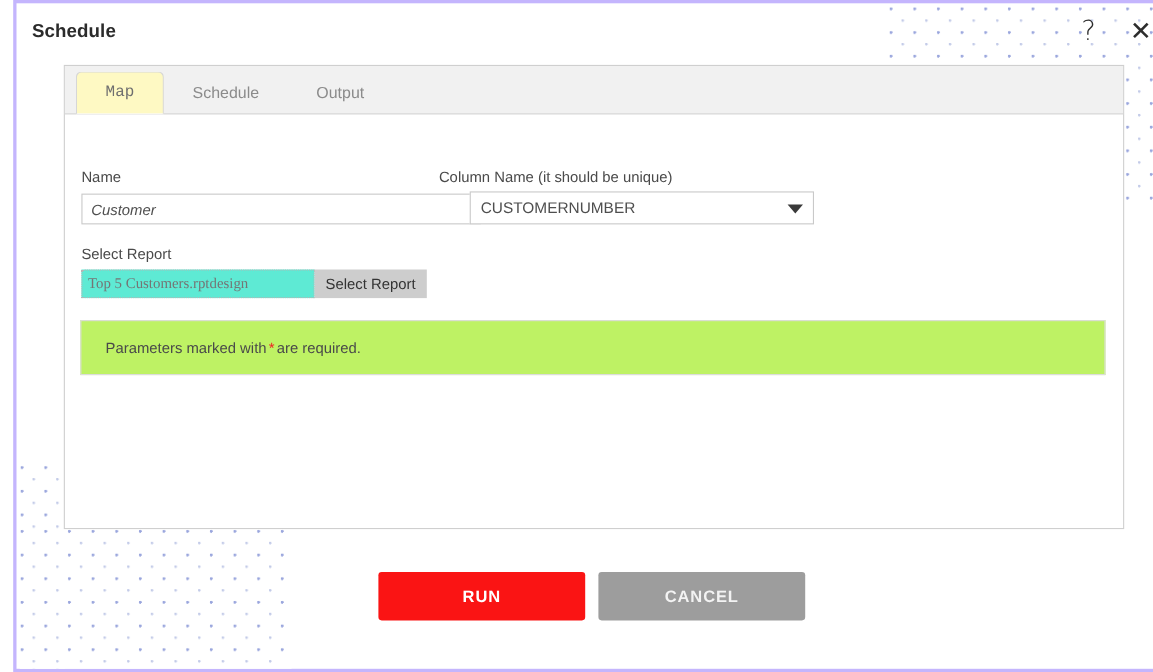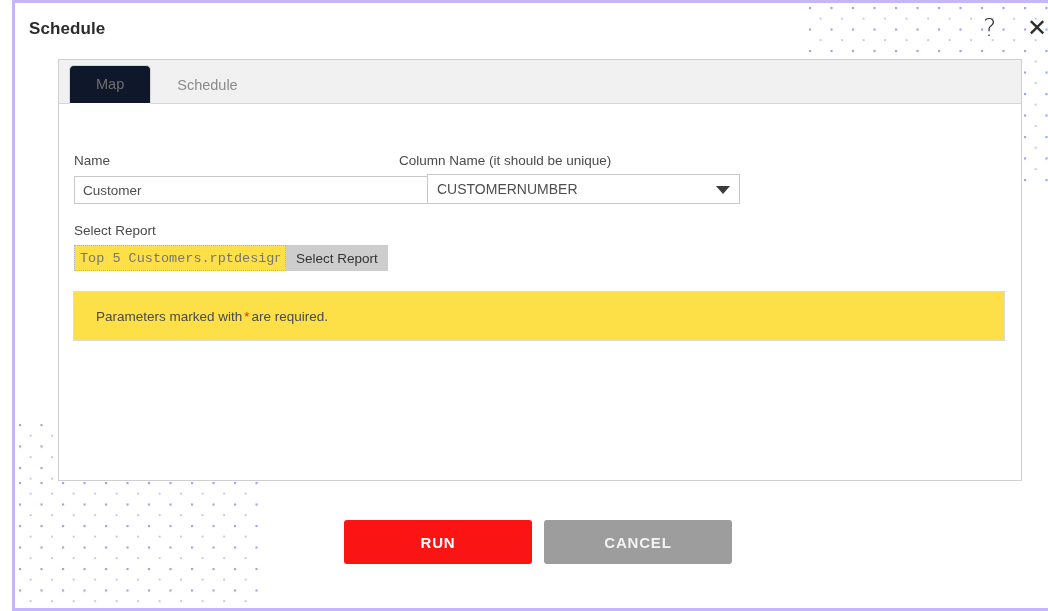--- a/index.html
+++ b/index.html
@@ -97,27 +97,28 @@
     line-height: 38px;
     padding: 0 26px;
     font-size: 14.5px;
     color: #8b8b8b;
     cursor: pointer;
     box-sizing: border-box;
     position: relative;
     top: 1px;
   }
   .tab.active {
-    background: #0f172a;
+    background: #fef9c3;
     color: #6f6f6f;
     border: 1px solid #d6d6d6;
     border-bottom: 1px solid #ffffff;
     border-radius: 5px 5px 0 0;
     height: 39px;
     line-height: 37px;
+    font-family: Liberation Mono, monospace;
   }
 
   
   #form-body {
     position: relative;
     padding: 0;
   }
 
   .field-label {
     position: absolute;
@@ -134,21 +135,21 @@
     height: 28px;
     border: 1px solid #c9c9c9;
     background: #ffffff;
     font-family: "Liberation Sans", sans-serif;
     font-size: 13.5px;
     color: #4e4e4e;
     padding: 0 8px;
     outline: none;
   }
   #name-input {
-    left: 15px; top: 72px; width: 363px;
+    left: 15px; top: 72px; width: 363px; font-style: italic;
   }
 
   #column-select-wrap {
     position: absolute;
     left: 340px; top: 70px;
     width: 313px; height: 30px; padding-left: 28px;
   }
   #column-select {
     box-sizing: border-box;
     width: 100%; height: 100%;
@@ -172,22 +173,22 @@
     pointer-events: none;
   }
 
   #report-path-input {
     position: absolute;
     left: 15px; top: 141px;
     width: 212px;
     height: 26px;
     box-sizing: border-box;
     border: 1px dotted #b5b5b5;
-    background: #fde047;
-    font-family: Liberation Mono, monospace;
+    background: #5eead4;
+    font-family: Liberation Serif, serif;
     font-size: 13.5px;
     color: #6b6b6b;
     padding: 0 5px;
     outline: none;
   }
   #select-report-button {
     position: absolute;
     left: 227px; top: 141px;
     height: 26px;
     box-sizing: border-box;
@@ -200,21 +201,21 @@
     cursor: pointer;
   }
 
   #params-notice {
     position: absolute;
     left: 14px; top: 187px;
     width: 932px;
     height: 50px;
     box-sizing: border-box;
     border: 1px solid #dcdcdc;
-    background: #fde047;
+    background: #bef264;
     display: flex;
     align-items: center;
     padding-left: 22px;
     font-size: 13.5px;
     color: #4a4a4a;
   }
   #required-asterisk {
     color: #ef2222;
     margin: 0 2px;
   }
@@ -255,20 +256,21 @@
   <div id="dialog-title">Schedule</div>
 
   <div class="win-icon" id="help-icon">?</div>
   <div class="win-icon" id="close-icon">✕</div>
 
   <div id="content-panel">
 
     <div id="tab-strip">
       <div class="tab active">Map</div>
       <div class="tab">Schedule</div>
+      <div class="tab">Output</div>
     </div>
 
     <div id="form-body">
 
       <div class="field-label" id="name-label">Name</div>
       <input class="text-input" id="name-input" type="text" value="Customer" style="">
 
       <div class="field-label" id="column-label">Column Name (it should be unique)</div>
       <div id="column-select-wrap">
         <div id="column-select">CUSTOMERNUMBER</div>

